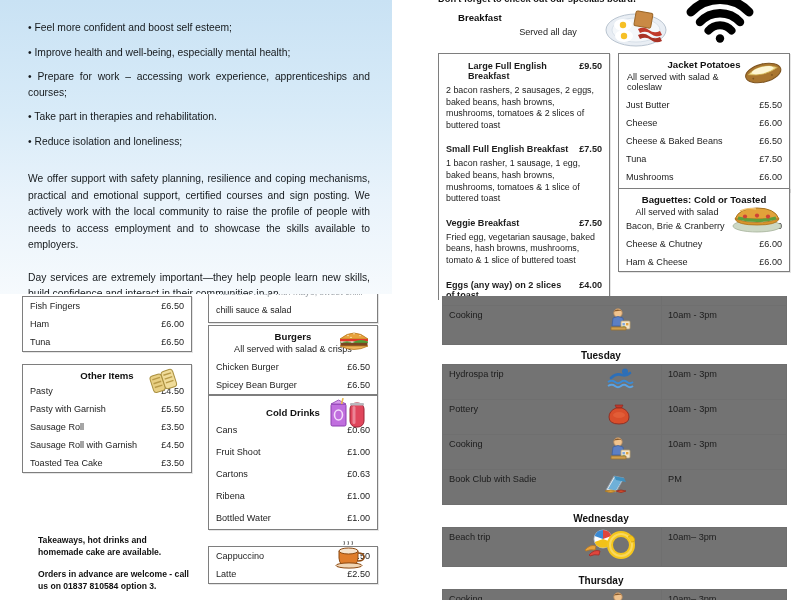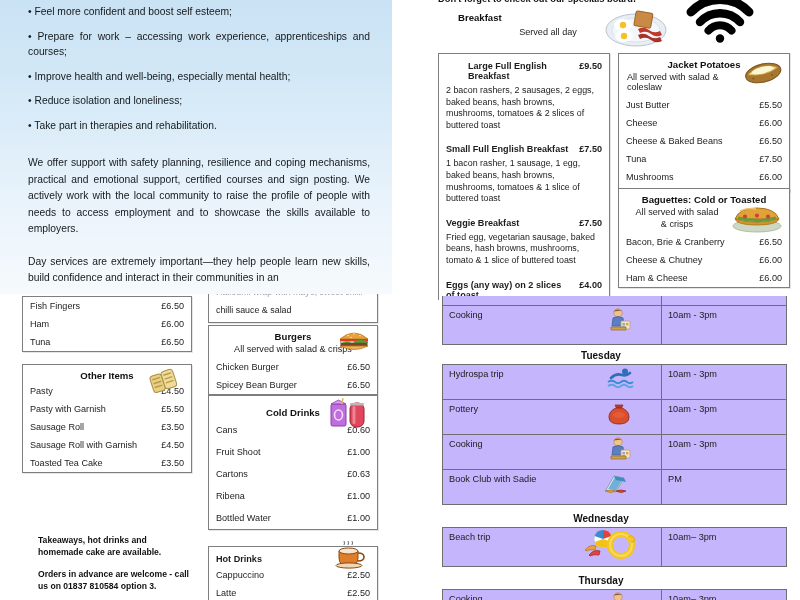--- a/index.html
+++ b/index.html
@@ -17,21 +17,21 @@
   #panel-prose{
     left:0;top:0;width:392px;height:294px;
     background:linear-gradient(180deg,#c9e2f4 0%,#d8ebf8 38%,#e9f3fb 68%,#f6fafd 100%);
     overflow:hidden;
   }
   #panel-prose .inner{padding:0 22px 0 28px;}
   .bullet{
     font-size:10.3px;line-height:15.5px;margin:0 0 9px 0;
     text-align:justify;color:#15191c;
   }
-  .bullet:first-child{margin-top:4px;}
+  .bullet:first-child{margin-top:20px;}
   .para{
     font-size:10.3px;line-height:16.5px;margin:0 0 16px 0;
     text-align:justify;text-justify:inter-word;color:#15191c;
   }
   .para.first{margin-top:22px;}
 
   
   .card{
     border:1px solid #7e7e7e;
     background:#fff;
@@ -89,21 +89,21 @@
   #breakfast-head .s{text-align:center;font-size:9.1px;margin-top:4px;color:#1c1c1c;}
   #wifi-icon{position:absolute;left:255px;top:-10px;width:70px;height:52px;}
   #card-breakfast{position:absolute;left:8px;top:53px;width:172px;}
   #card-jacket{position:absolute;left:188px;top:53px;width:172px;}
   #card-baguette{position:absolute;left:188px;top:188px;width:172px;}
 
   
   #panel-schedule{left:430px;top:296px;width:370px;height:304px;overflow:hidden;}
   .sched-tbl{
     border-collapse:collapse;width:318px;margin:0 0 0 12px;
-    table-layout:fixed;background:#c4b5fd;
+    table-layout:fixed;background:#737373;
   }
   .sched-tbl td{
     border:1px solid #6f6f6f;font-size:9.2px;color:#1c1c1c;
     padding:4px 6px;vertical-align:top;height:22px;position:relative;
   }
   .sched-tbl td.act{width:206px;}
   .sched-tbl td.tim{width:112px;}
   .dayhdr{
     text-align:center;font-weight:bold;font-size:10px;color:#111;
     width:318px;margin:0 0 3px 12px;padding-top:5px;
@@ -112,24 +112,24 @@
 
   
   svg{display:block;overflow:visible;}
 </style>
 </head>
 <body>
 
 <div class="panel" id="panel-prose">
   <div class="inner">
     <p class="bullet">• Feel more confident and boost self esteem;</p>
+    <p class="bullet">• Improve health and well-being, especially mental health;</p>
     <p class="bullet">• Prepare for work – accessing work experience, apprenticeships and courses;</p>
-    <p class="bullet">• Improve health and well-being, especially mental health;</p>
+    <p class="bullet">• Take part in therapies and rehabilitation.</p>
     <p class="bullet">• Reduce isolation and loneliness;</p>
-    <p class="bullet">• Take part in therapies and rehabilitation.</p>
     <p class="para first">We offer support with safety planning, resilience and coping mechanisms, practical and emotional support, certified courses and sign posting. We actively work with the local community to raise the profile of people with needs to access employment and to showcase the skills available to employers.</p>
     <p class="para">Day services are extremely important—they help people learn new skills, build confidence and interact in their communities in an</p>
   </div>
 </div>
 
 <div class="panel" id="panel-menu-left">
 
   <div class="card" id="card-fish">
     <div class="row">
       <span class="nm">Fish Fingers</span>
@@ -249,24 +249,20 @@
       <span class="nm">Ribena</span>
       <span class="pr">£1.00</span>
     </div>
     <div class="row sp">
       <span class="nm">Bottled Water</span>
       <span class="pr">£1.00</span>
     </div>
   </div>
 
   <div class="card" id="card-hot">
-    <div class="row b" style="padding-top:7px;padding-bottom:2px;">
-      <span class="nm">Hot Drinks</span>
-      <span class="pr"></span>
-    </div>
     <div class="card-icon" style="right:10px;top:-4px;">
       <svg width="32" height="26" viewBox="0 0 32 26">
         <path d="M9 2 q1 -2 0 -4" stroke="#6b6b6b" stroke-width="1" fill="none"></path>
         <path d="M13 2 q1 -2 0 -4" stroke="#6b6b6b" stroke-width="1" fill="none"></path>
         <path d="M17 2 q1 -2 0 -4" stroke="#6b6b6b" stroke-width="1" fill="none"></path>
         <path d="M4 8 h19 v7 a9.5 9.5 0 0 1 -19 0 Z" fill="#e07d2b" stroke="#8d4a12" stroke-width="1"></path>
         <ellipse cx="13.5" cy="8" rx="9.5" ry="3" fill="#f6e4cf" stroke="#8d4a12" stroke-width="1"></ellipse>
         <path d="M23 10 q6 0 6 4 q0 4 -6 4" fill="none" stroke="#8d4a12" stroke-width="1.6"></path>
         <ellipse cx="14" cy="22.5" rx="13" ry="2.6" fill="#f0d6b6" stroke="#8d4a12" stroke-width="1"></ellipse>
       </svg>
@@ -376,21 +372,20 @@
     </div>
     <div class="row" style="padding-bottom:9px;">
       <span class="nm">Mushrooms</span>
       <span class="pr">£6.00</span>
     </div>
   </div>
 
   <div class="card" id="card-baguette">
     <div class="card-title">Baguettes: Cold or Toasted</div>
     <div class="card-sub" style="padding-right:58px;padding-bottom:0;">All served with salad</div>
-    <div class="card-sub" style="padding-right:58px;padding-top:2px;">&amp; crisps</div>
     <div class="card-icon" style="right:6px;top:14px;">
       <svg width="52" height="30" viewBox="0 0 52 30">
         <ellipse cx="26" cy="23" rx="24" ry="6" fill="#cdd8c4" stroke="#a4b199" stroke-width="0.8"></ellipse>
         <path d="M4 16 q4 -11 22 -11 q18 0 22 11 Z" fill="#e2a23a" stroke="#a9721c" stroke-width="1"></path>
         <path d="M4 16 q22 7 44 0 q-2 6 -22 6 q-20 0 -22 -6 Z" fill="#d9952c" stroke="#a9721c" stroke-width="0.8"></path>
         <path d="M7 15 q19 5 38 0" stroke="#5f9e3a" stroke-width="3" fill="none"></path>
         <circle cx="14" cy="13.5" r="2.1" fill="#cf4334"></circle>
         <circle cx="26" cy="12.6" r="2.1" fill="#cf4334"></circle>
         <circle cx="37" cy="13.6" r="2.1" fill="#cf4334"></circle>
         <path d="M9 8 q8 -4 16 -2" stroke="#f0c271" stroke-width="1.4" fill="none"></path>

